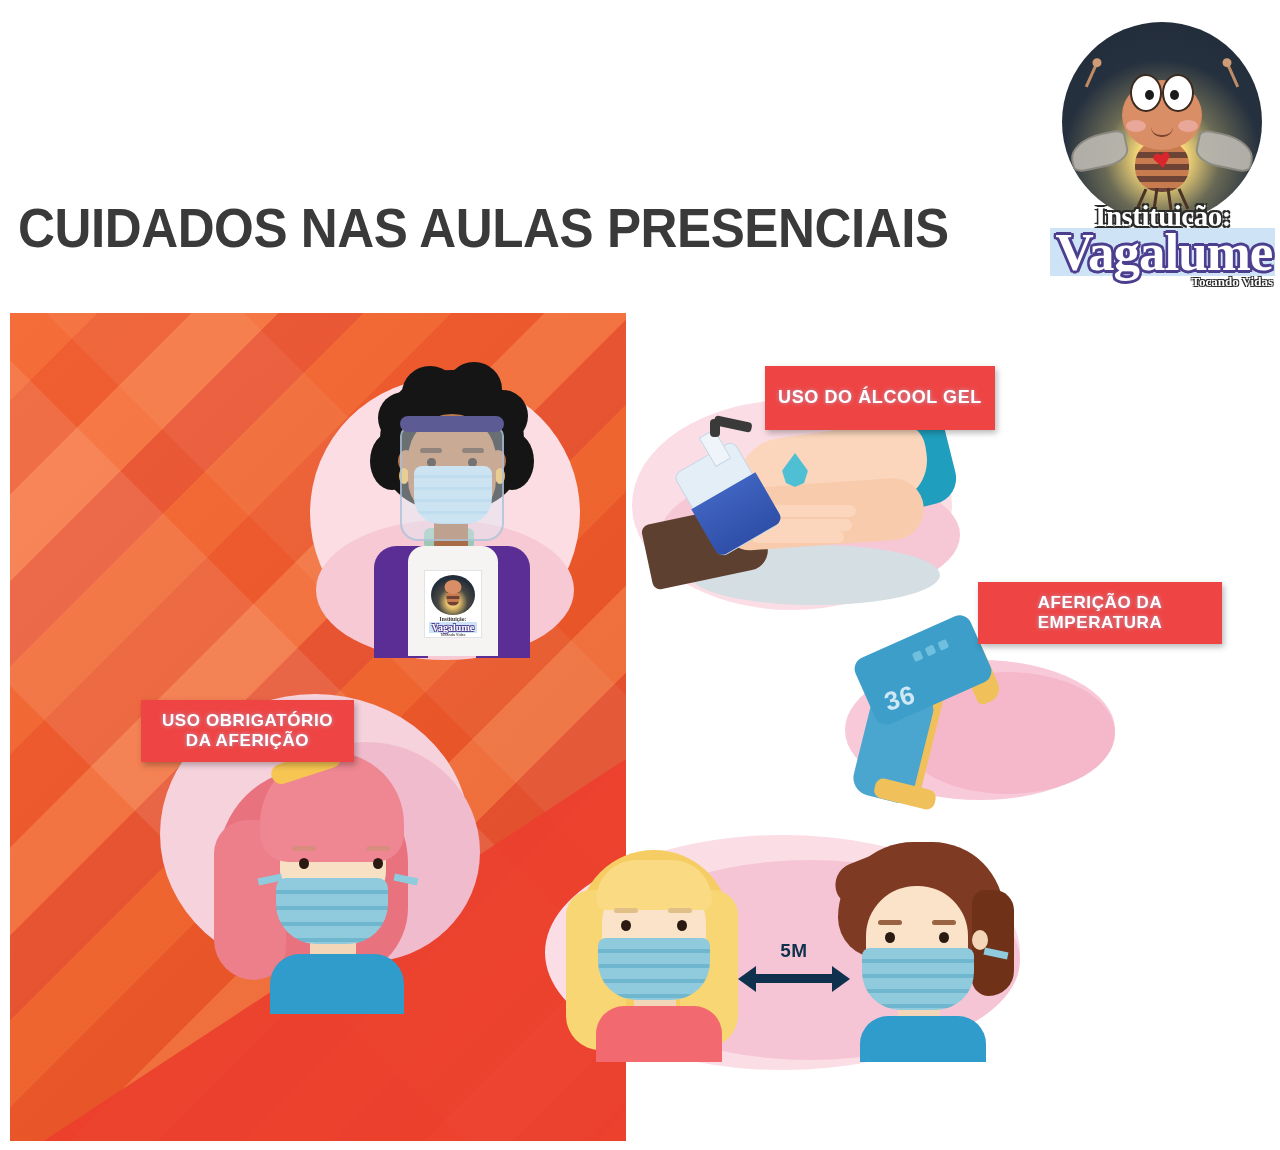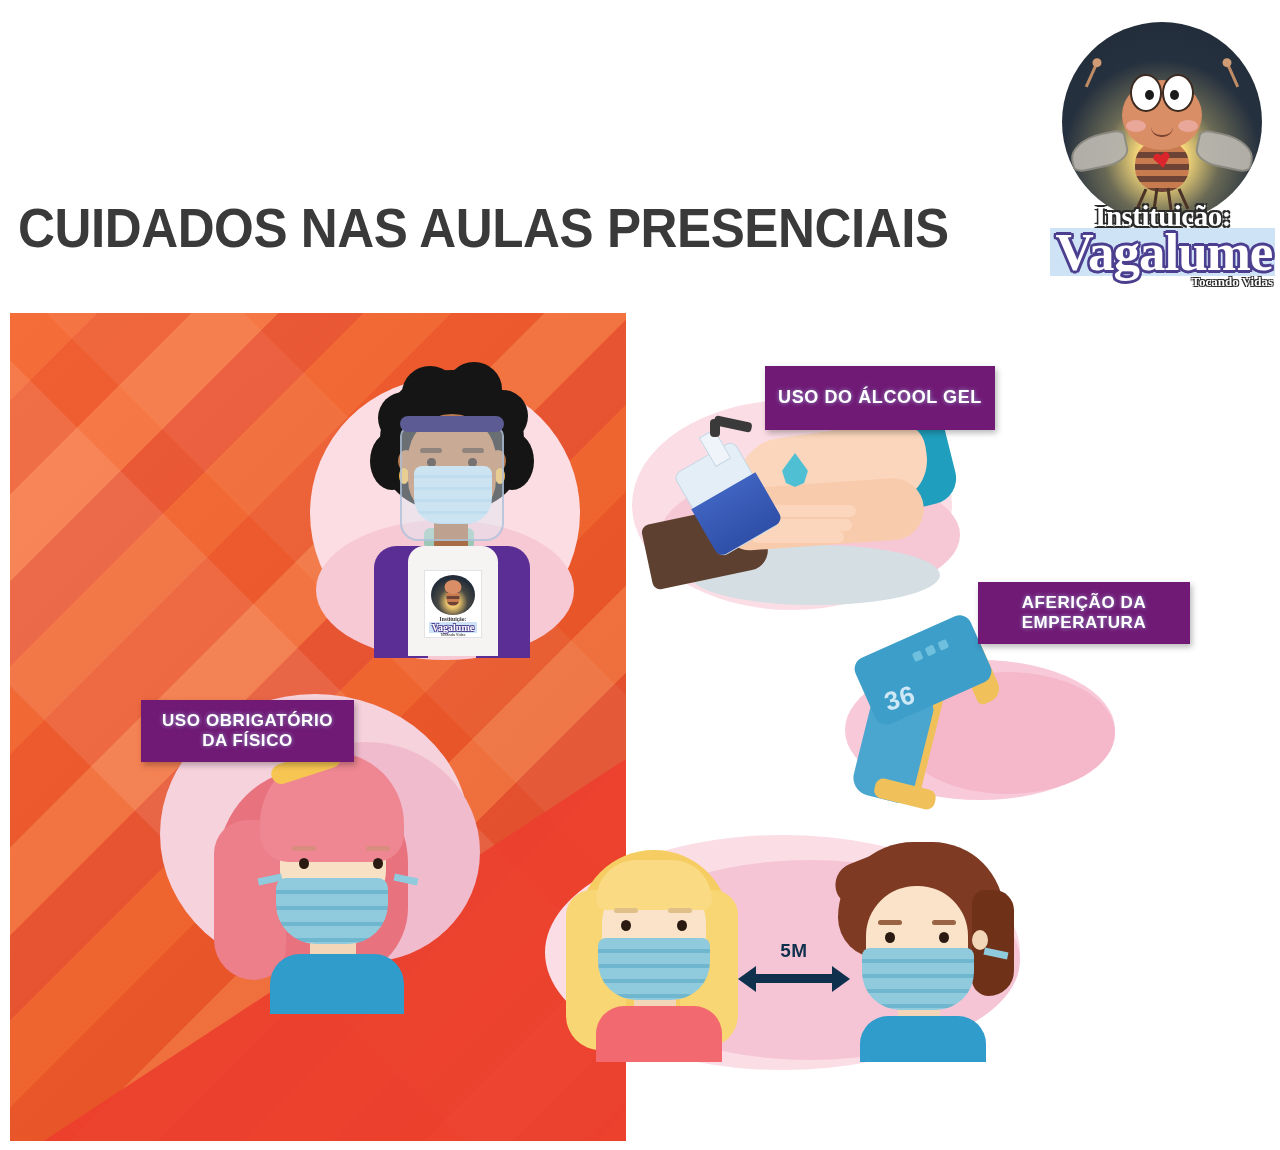--- a/index.html
+++ b/index.html
@@ -143,35 +143,35 @@
   .ell-gel-sh    { left: 660px; top: 470px; width: 300px; height: 130px; background: #f6c7d5; }
   .ell-gel-gray  { left: 690px; top: 545px; width: 250px; height: 60px; background: #d5dee3; }
   .ell-temp      { left: 845px; top: 660px; width: 270px; height: 140px; background: #f8c9d8; }
   .ell-temp-sh   { left: 900px; top: 672px; width: 215px; height: 122px; background: #f5b8cb; }
   .ell-dist      { left: 545px; top: 835px; width: 475px; height: 235px; background: #fbdde6; }
   .ell-dist-sh   { left: 600px; top: 860px; width: 420px; height: 200px; background: #f6c5d5; }
 
   
   .label {
     position: absolute;
-    background: #701a75;
+    background: #ef4444;
     color: #ffffff;
     font-weight: bold;
     text-align: center;
     line-height: 1.2;
     letter-spacing: .6px;
     display: flex; align-items: center; justify-content: center;
     box-shadow: 2px 3px 6px rgba(0,0,0,.28);
     text-shadow: 0 0 4px rgba(170,200,235,.7);
     white-space: pre-line;
   }
   .lab-equipe { left: 141px; top: 466px; width: 218px; height: 66px; font-size: 17px; }
   .lab-mask   { left: 141px; top: 700px; width: 213px; height: 62px; font-size: 17px; }
   .lab-gel    { left: 765px; top: 366px; width: 230px; height: 64px; font-size: 18px; }
-  .lab-temp   { left: 978px; top: 582px; width: 212px; height: 62px; font-size: 17px; }
+  .lab-temp   { left: 978px; top: 582px; width: 244px; height: 62px; font-size: 17px; }
   .lab-dist   { left: 686px; top: 1034px; width: 213px; height: 62px; font-size: 17px; }
 
   
   .staff { position: absolute; left: 372px; top: 370px; width: 160px; height: 290px; }
   .st-hair {
     position: absolute; left: 8px; top: 0; width: 144px; height: 140px;
     background: #151515; border-radius: 50% 50% 42% 42%;
   }
   .st-puff { position: absolute; background: #151515; border-radius: 50%; }
   .st-p1 { left: 6px;  top: 22px; width: 52px; height: 52px; }
@@ -651,18 +651,18 @@
 
     <div class="arrow-wrap">
       <div class="arrow-text">5M</div>
       <div class="arrow-line"></div>
       <div class="arrow-head l"></div>
       <div class="arrow-head r"></div>
     </div>
   </div>
 
   <div class="label lab-mask">USO OBRIGATÓRIO
-DA FÍSICO</div>
+DA AFERIÇÃO</div>
   <div class="label lab-gel">USO DO ÁLCOOL GEL</div>
   <div class="label lab-temp">AFERIÇÃO DA
 EMPERATURA</div>
 
 </div>
 
 </body></html>

